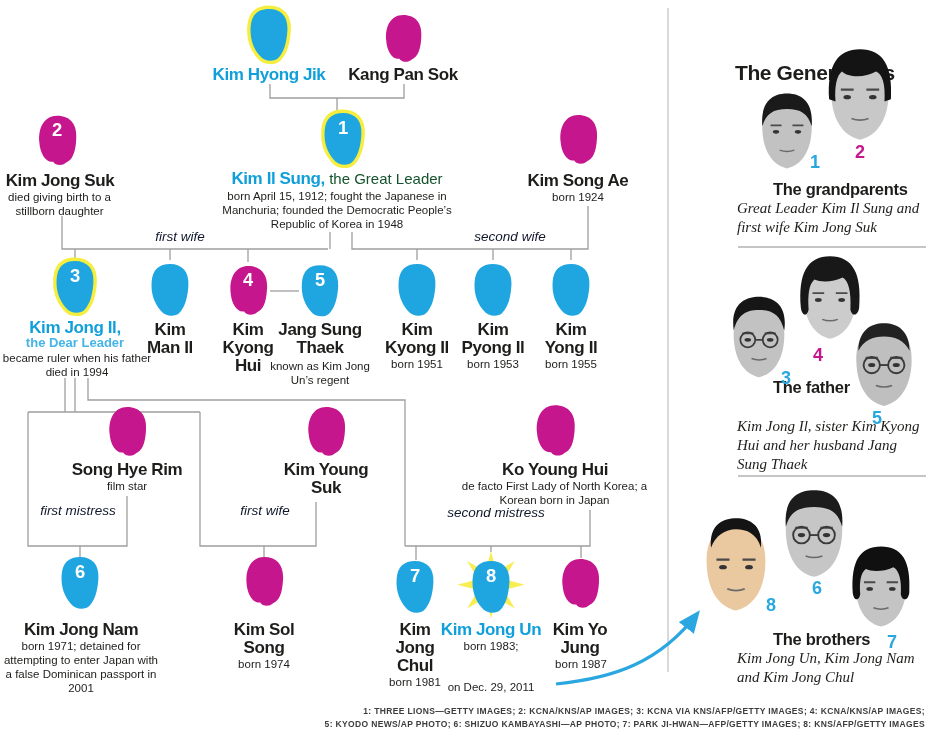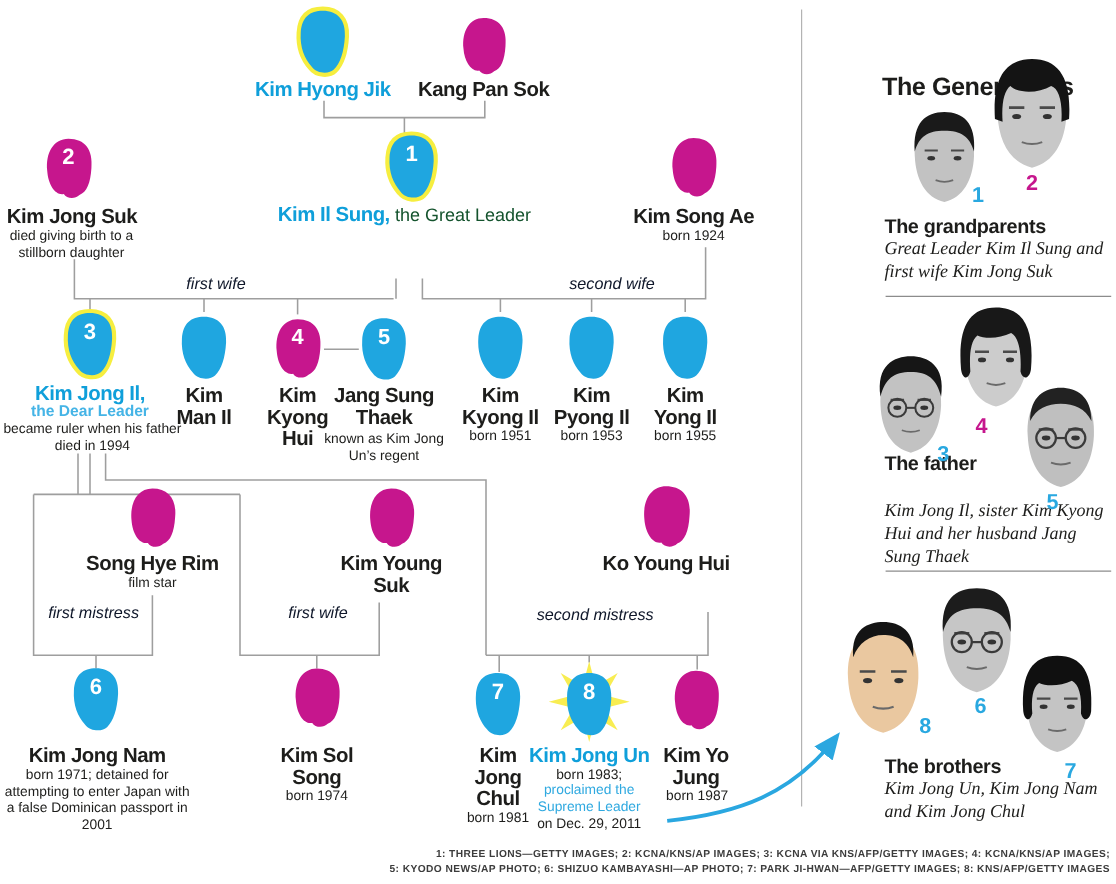--- a/index.html
+++ b/index.html
@@ -12,21 +12,21 @@
   .head text{fill:#fff;font-weight:bold;font-size:24px;text-anchor:middle;}
   .nm{position:absolute;z-index:3;font-weight:bold;font-size:17px;line-height:1.06;
       text-align:center;letter-spacing:-0.4px;color:#1d1d1b;}
   .nm.blue{color:#0f9fda;}
   .ep{position:absolute;z-index:3;font-size:13px;font-weight:bold;color:#45b4e6;text-align:center;line-height:1.1;}
   .epin{font-size:15px;font-weight:normal;color:#14532d;letter-spacing:0;}
   .dt{position:absolute;z-index:3;font-size:11.5px;line-height:1.22;text-align:center;color:#1d1d1b;}
   .dt.blue{color:#2fa9e0;}
   .lbl{position:absolute;z-index:3;font-style:italic;font-size:13.5px;color:#0f172a;text-align:center;}
   .panel-title{position:absolute;z-index:3;font-size:21px;font-weight:bold;letter-spacing:-0.4px;margin-top:43px;}
-  .sec-h{position:absolute;z-index:3;font-size:16.5px;font-weight:bold;letter-spacing:-0.3px;}
+  .sec-h{position:absolute;z-index:3;font-size:16.5px;font-weight:bold;letter-spacing:-0.3px;margin-left:36px;}
   .sec-c{position:absolute;z-index:3;font-family:"Liberation Serif",serif;font-style:italic;
          font-size:15px;line-height:1.28;color:#1d1d1b;}
   .pnum{position:absolute;z-index:4;font-size:18px;font-weight:bold;}
   .pnum.b{color:#29a8e0;} .pnum.m{color:#c6168d;}
   .photo{position:absolute;z-index:3;}
   .credits{position:absolute;z-index:3;right:5px;bottom:6px;text-align:right;
            font-size:8.5px;font-weight:bold;letter-spacing:0.35px;color:#3c3c3c;line-height:1.55;}
 </style>
 </head>
 <body>
@@ -114,20 +114,21 @@
 
   <svg class="head" style="left:320px;top:110px" width="46" height="58" viewBox="0 0 60 74">
     <use href="#hm" fill="none" stroke="#f6ee3f" stroke-width="9"></use>
       <use href="#hm" fill="#1fa6e0"></use>
     <text x="30" y="31">1</text>
   </svg>
   <div class="nm blue" style="left:207px;top:170px;width:260px">
     <span>Kim Il Sung,</span>
     <span class="epin">the Great Leader</span>
   </div>
+  <div class="dt" style="left:212px;top:189px;width:250px">born April 15, 1912; fought the Japanese in Manchuria; founded the Democratic People’s Republic of Korea in 1948</div>
 
   <svg class="head" style="left:555px;top:112px" width="46" height="56" viewBox="0 0 60 74">
     <use href="#hf" fill="#c6168d"></use>
   </svg>
   <div class="nm" style="left:508px;top:172px;width:140px">Kim Song Ae</div>
   <div class="dt" style="left:528px;top:190px;width:100px">born 1924</div>
 
   <div class="lbl" style="left:130px;top:229px;width:100px">first wife</div>
   <div class="lbl" style="left:450px;top:229px;width:120px">second wife</div>
 
@@ -186,20 +187,21 @@
 
   <svg class="head" style="left:303px;top:404px" width="46" height="56" viewBox="0 0 60 74">
     <use href="#hf" fill="#c6168d"></use>
   </svg>
   <div class="nm" style="left:280px;top:461px;width:92px">Kim Young Suk</div>
 
   <svg class="head" style="left:530px;top:402px" width="50" height="58" viewBox="0 0 60 74">
     <use href="#hf" fill="#c6168d"></use>
   </svg>
   <div class="nm" style="left:480px;top:461px;width:150px">Ko Young Hui</div>
+  <div class="dt" style="left:457px;top:479px;width:195px">de facto First Lady of North Korea; a Korean born in Japan</div>
 
   <div class="lbl" style="left:23px;top:503px;width:110px">first mistress</div>
   <div class="lbl" style="left:220px;top:503px;width:90px">first wife</div>
   <div class="lbl" style="left:431px;top:505px;width:130px">second mistress</div>
 
   
   <svg class="head" style="left:57px;top:554px" width="46" height="58" viewBox="0 0 60 74">
     <use href="#hm" fill="#1fa6e0"></use>
       <text x="30" y="31">6</text>
   </svg>
@@ -219,21 +221,20 @@
   <div class="nm" style="left:389px;top:621px;width:52px">Kim Jong Chul</div>
   <div class="dt" style="left:386px;top:675px;width:58px">born 1981</div>
 
   <svg class="head" style="left:468px;top:558px" width="46" height="58" viewBox="0 0 60 74">
     <use href="#st8" fill="#f8ed51"></use>
     <use href="#hm" fill="#1fa6e0"></use>
       <text x="30" y="31">8</text>
   </svg>
   <div class="nm blue" style="left:426px;top:621px;width:130px">Kim Jong Un</div>
   <div class="dt" style="left:436px;top:639px;width:110px">born 1983;</div>
-  <div class="dt blue" style="left:436px;top:652px;width:110px">proclaimed the Supreme Leader</div>
   <div class="dt" style="left:436px;top:680px;width:110px">on Dec. 29, 2011</div>
 
   <svg class="head" style="left:557px;top:556px" width="46" height="56" viewBox="0 0 60 74">
     <use href="#hf" fill="#c6168d"></use>
   </svg>
   <div class="nm" style="left:546px;top:621px;width:68px">Kim Yo Jung</div>
   <div class="dt" style="left:548px;top:657px;width:66px">born 1987</div>
 
   
   <div class="panel-title" style="left:735px;top:18px">The Generations</div>

